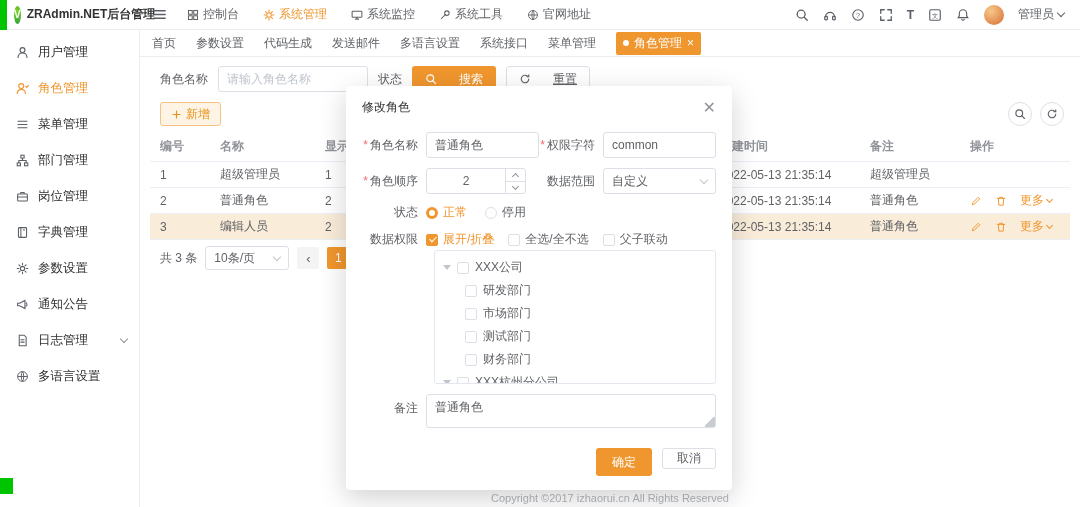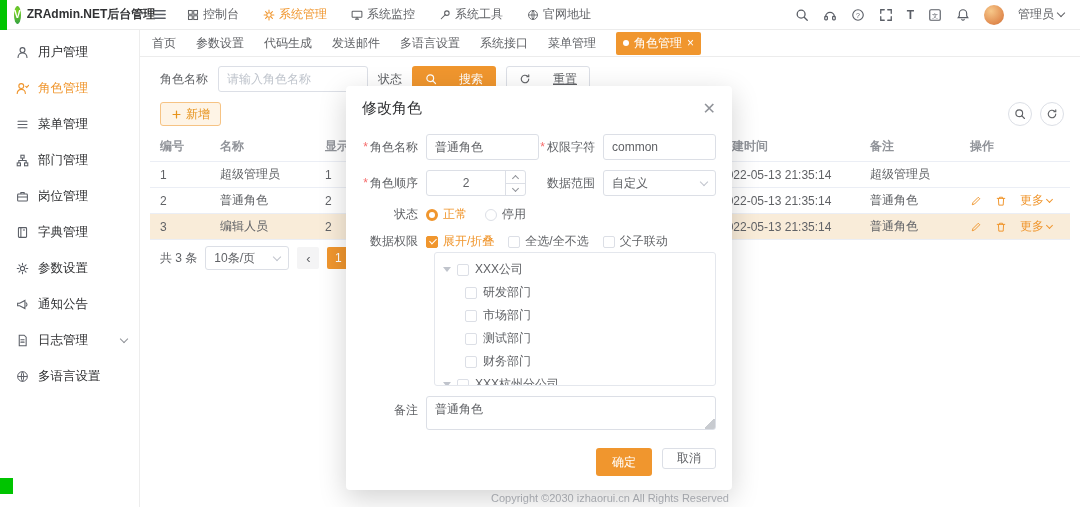--- a/index.html
+++ b/index.html
@@ -81,21 +81,21 @@
   .pg-sel .chev{margin-left:auto;color:#c0c4cc;}
   .pg-btn{width:22px;height:22px;background:#f4f4f5;border-radius:2px;display:flex;align-items:center;justify-content:center;color:var(--txt2);cursor:pointer;font-size:13px;}
   .pg-cur{width:22px;height:22px;background:var(--accent);border-radius:2px;display:flex;align-items:center;justify-content:center;color:#fff;cursor:pointer;}
   .pg-jump{width:40px;height:24px;border:1px solid var(--border);border-radius:3px;}
 
   .footer{position:absolute;bottom:3px;left:0;right:0;text-align:center;color:#b3b6bc;font-size:11px;z-index:2;}
 
   
   .dialog{position:absolute;left:346px;top:86px;width:386px;height:404px;background:#fff;border-radius:4px;box-shadow:0 8px 28px rgba(0,0,0,.18);z-index:40;}
   .dlg-head{display:flex;align-items:center;padding:13px 16px 8px;}
-  .dlg-title{font-size:15px;color:var(--txt);}
+  .dlg-title{font-size:12px;color:var(--txt);}
   .dlg-close{margin-left:auto;color:#909399;font-size:16px;line-height:1;cursor:pointer;}
   .dlg-body{padding:8px 16px 0;}
   .frow{display:flex;margin-bottom:10px;}
   .fcol{display:flex;align-items:center;width:50%;}
   .fcol.full{width:100%;}
   .flab{width:64px;text-align:right;color:var(--txt2);padding-right:8px;flex-shrink:0;white-space:nowrap;}
   .req::before{content:"*";color:#f56c6c;margin-right:2px;}
   .d-inp{flex:1;height:26px;border:1px solid var(--border);border-radius:3px;padding:0 8px;font-size:12px;color:var(--txt2);font-family:inherit;outline:none;min-width:0;}
   .num{flex:0 0 100px;height:26px;border:1px solid var(--border);border-radius:3px;display:flex;overflow:hidden;}
   .num .nval{flex:1;display:flex;align-items:center;justify-content:center;color:var(--txt2);}
@@ -474,21 +474,21 @@
       <span>10条/页</span>
       <span class="chev"></span>
     </div>
     <span class="pg-btn">‹</span>
     <span class="pg-cur">1</span>
     <span class="pg-btn">›</span>
     <span>前往</span>
     <span class="pg-jump"></span>
   </div>
 
-  <div class="footer">Copyright ©2030 izhaorui.cn All Rights Reserved</div>
+  <div class="footer">Copyright ©2017 izhaorui.cn All Rights Reserved</div>
 </div>
 
 <div class="dialog">
   <div class="dlg-head">
     <span class="dlg-title">修改角色</span>
     <span class="dlg-close">✕</span>
   </div>
   <div class="dlg-body">
 
     <div class="frow">

